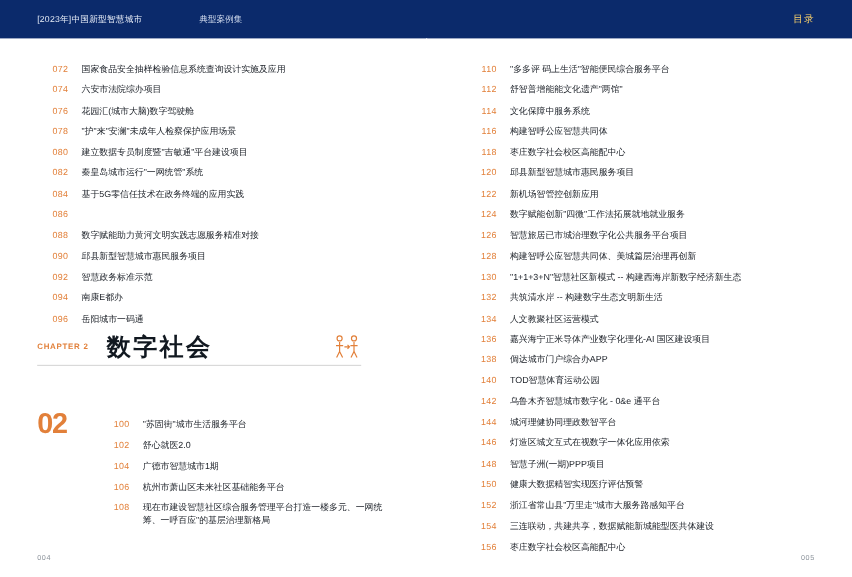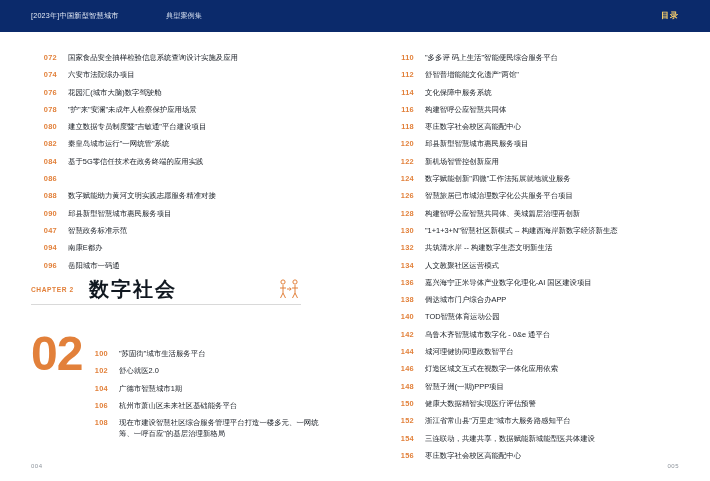--- a/index.html
+++ b/index.html
@@ -45,21 +45,21 @@
     top: 11px;
     font-size: 7.2px;
     color: #cfd9ec;
     white-space: nowrap;
   }
   .topbar-right {
     position: absolute;
     right: 31px;
     top: 10px;
     font-size: 8px;
-    font-weight: bold;
+    font-weight: normal;
     color: #ffd46b;
     letter-spacing: 1px;
   }
   
   .col {
     position: absolute;
     top: 52px;
     width: 300px;
   }
   .col-left { left: 31px; }
@@ -69,21 +69,21 @@
     display: flex;
     align-items: flex-start;
     height: 17.3px;
   }
   .toc-num {
     width: 26px;
     flex: 0 0 26px;
     text-align: right;
     color: #e2803a;
     font-size: 7.4px;
-    font-weight: bold;
+    font-weight: normal;
     padding-top: 1px;
     letter-spacing: 0.3px;
   }
   .toc-title {
     flex: 1;
     padding-left: 11px;
     font-size: 7.4px;
     color: #20252c;
     line-height: 11px;
     white-space: nowrap;
@@ -129,21 +129,21 @@
     position: absolute;
     left: 245px;
     top: 2px;
     width: 26px;
     height: 26px;
   }
   .chapter-number {
     position: absolute;
     left: 31px;
     top: 336px;
-    font-size: 48px;
+    font-size: 24px;
     font-weight: bold;
     color: #e2803a;
     letter-spacing: -1px;
     line-height: 36px;
   }
   .col-left-2 {
     position: absolute;
     left: 86px;
     top: 348px;
     width: 246px;
@@ -218,21 +218,21 @@
       </div>
       <div class="toc-row">
         <span class="toc-num">088</span>
         <span class="toc-title">数字赋能助力黄河文明实践志愿服务精准对接</span>
       </div>
       <div class="toc-row">
         <span class="toc-num">090</span>
         <span class="toc-title">邱县新型智慧城市惠民服务项目</span>
       </div>
       <div class="toc-row">
-        <span class="toc-num">047</span>
+        <span class="toc-num">092</span>
         <span class="toc-title">智慧政务标准示范</span>
       </div>
       <div class="toc-row">
         <span class="toc-num">094</span>
         <span class="toc-title">南康E都办</span>
       </div>
       <div class="toc-row">
         <span class="toc-num">096</span>
         <span class="toc-title">岳阳城市一码通</span>
       </div>

